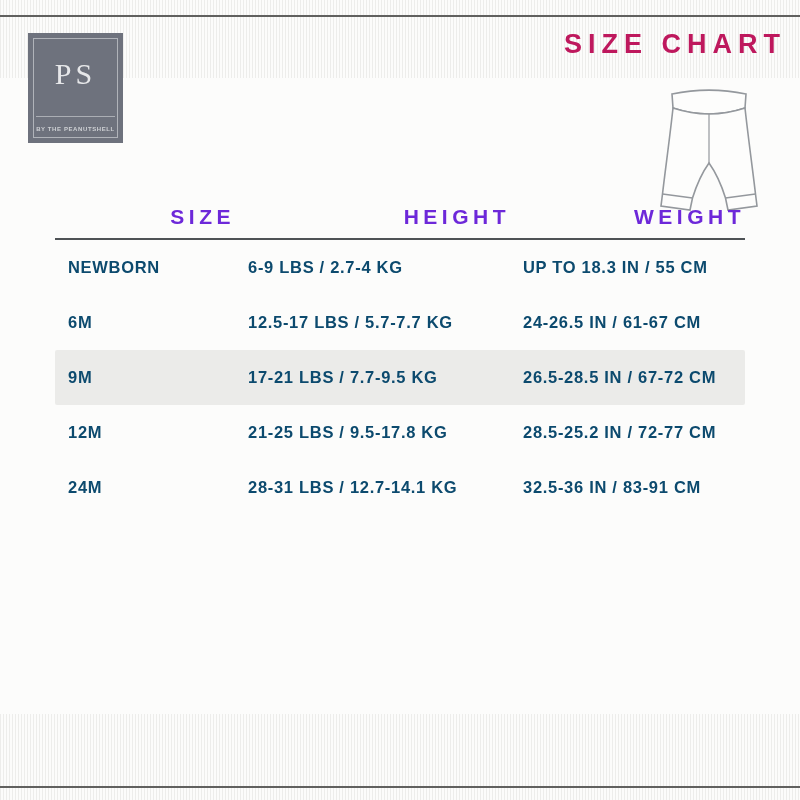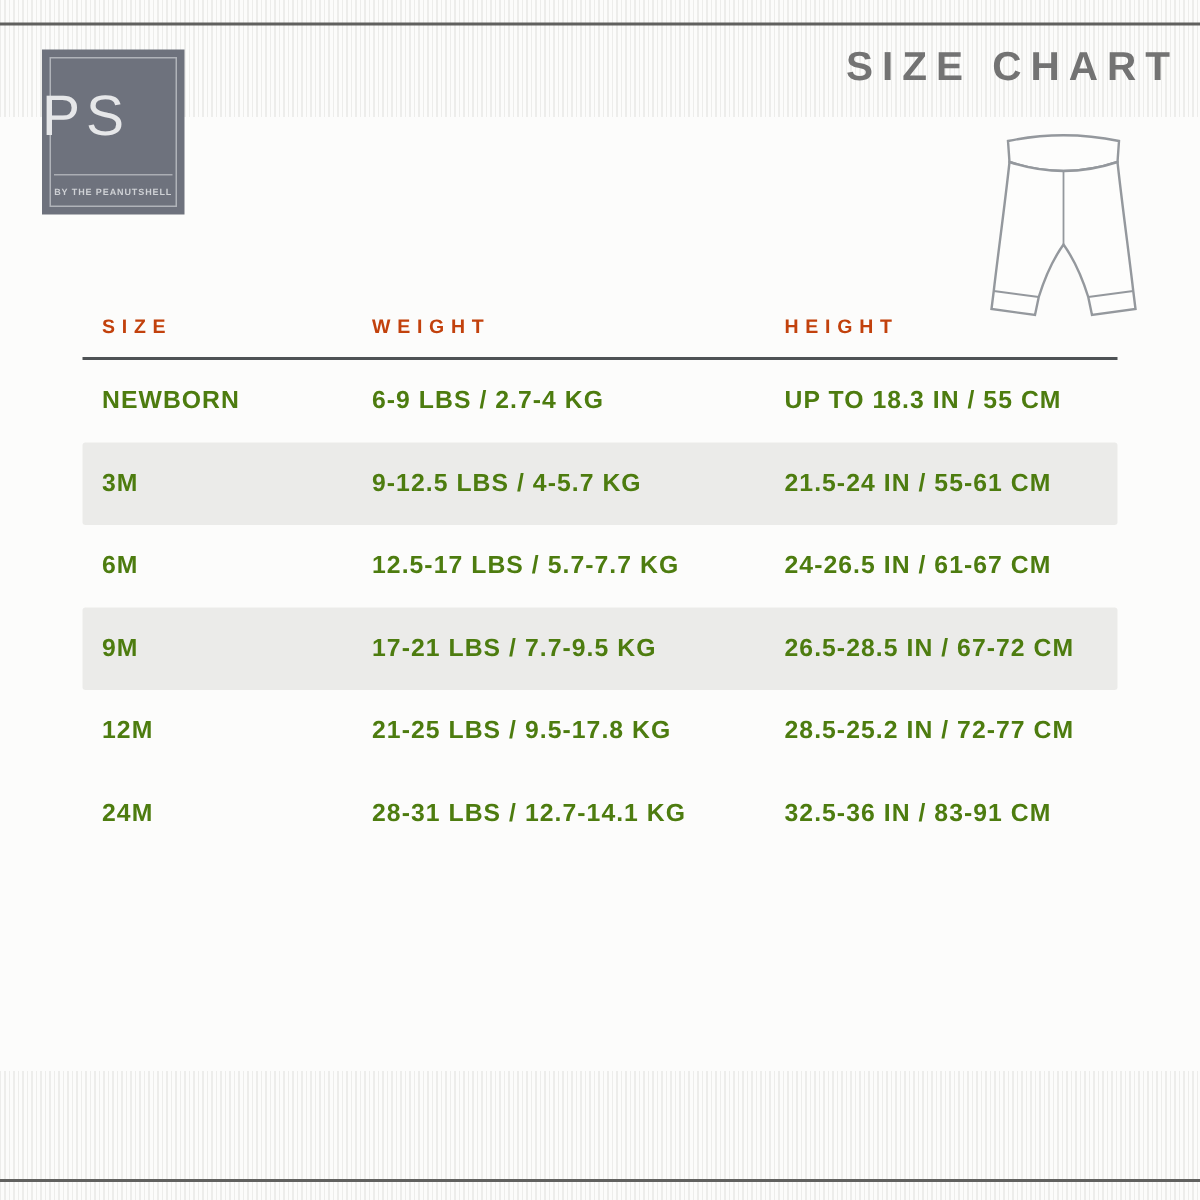--- a/index.html
+++ b/index.html
@@ -20,50 +20,50 @@
   .rule.top{top:15px;}
   .rule.bottom{top:786px;}
 
   
   .logo{
     position:absolute;left:28px;top:33px;width:95px;height:110px;
     background:#6e727d;z-index:2;
   }
   .logo-inner{position:absolute;inset:5px;border:1px solid rgba(232,233,235,.55);}
   .logo-initials{
-    position:absolute;top:24px;left:0;right:0;text-align:left;
-    font-size:38px;font-weight:400;letter-spacing:4px;color:#e6e7e9;
+    position:absolute;top:24px;left:0;right:0;text-align:center;
+    font-size:30px;font-weight:400;letter-spacing:4px;color:#e6e7e9;font-family:Liberation Serif, serif;
   }
   .logo-line{position:absolute;left:8px;right:8px;bottom:26px;height:1px;background:rgba(232,233,235,.5);}
   .logo-tagline{
     position:absolute;left:0;right:0;bottom:11px;text-align:center;
     font-size:6px;letter-spacing:.6px;color:#cfd1d5;white-space:nowrap;font-weight:700;
   }
 
   
   .title{
     position:absolute;top:29px;right:14px;
-    font-size:27px;font-weight:700;letter-spacing:6px;color:#737373;
+    font-size:27px;font-weight:700;letter-spacing:6px;color:#be185d;
     white-space:nowrap;
   }
 
   
   .pants{position:absolute;left:658px;top:84px;width:102px;height:140px;}
 
   
   .table{position:absolute;left:55px;top:196px;width:690px;}
   .thead, .trow{
     display:grid;grid-template-columns:180px 275px 1fr;align-items:center;
   }
   .thead{height:42px;}
   .thead .cell{
-    font-size:13px;font-weight:700;letter-spacing:4.5px;color:#c2410c;
+    font-size:21px;font-weight:700;letter-spacing:4.5px;color:#6d28d9;text-align:right;
   }
   .tdivider{height:2px;background:#4e5255;}
-  .trow{height:55px;font-size:16.5px;font-weight:600;letter-spacing:.7px;color:#4d7c0f;}
+  .trow{height:55px;font-size:16.5px;font-weight:600;letter-spacing:.7px;color:#0c4a6e;}
   .trow.shaded{background:#ebebe9;border-radius:2px;}
   .cell{padding-left:13px;white-space:nowrap;overflow:visible;}
 </style>
 </head>
 <body>
 
 <div class="stripes top"></div>
 <div class="stripes bottom"></div>
 <div class="rule top"></div>
 <div class="rule bottom"></div>
@@ -85,34 +85,29 @@
 
   <path d="M3.5,110 L33.5,114" stroke="#94989d" stroke-width="1.3"></path>
   <path d="M96.5,110 L66.5,114" stroke="#94989d" stroke-width="1.3"></path>
 
   <path d="M50,30 L50,79" stroke="#94989d" stroke-width="1.2"></path>
 </svg>
 
 <div class="table">
   <div class="thead">
     <div class="cell">SIZE</div>
+    <div class="cell">HEIGHT</div>
     <div class="cell">WEIGHT</div>
-    <div class="cell">HEIGHT</div>
   </div>
   <div class="tdivider"></div>
   <div id="tbody">
       <div class="trow">
         <div class="cell">NEWBORN</div>
         <div class="cell">6-9 LBS / 2.7-4 KG</div>
         <div class="cell">UP TO 18.3 IN / 55 CM</div>
-      </div>
-      <div class="trow shaded">
-        <div class="cell">3M</div>
-        <div class="cell">9-12.5 LBS / 4-5.7 KG</div>
-        <div class="cell">21.5-24 IN / 55-61 CM</div>
       </div>
       <div class="trow">
         <div class="cell">6M</div>
         <div class="cell">12.5-17 LBS / 5.7-7.7 KG</div>
         <div class="cell">24-26.5 IN / 61-67 CM</div>
       </div>
       <div class="trow shaded">
         <div class="cell">9M</div>
         <div class="cell">17-21 LBS / 7.7-9.5 KG</div>
         <div class="cell">26.5-28.5 IN / 67-72 CM</div>

